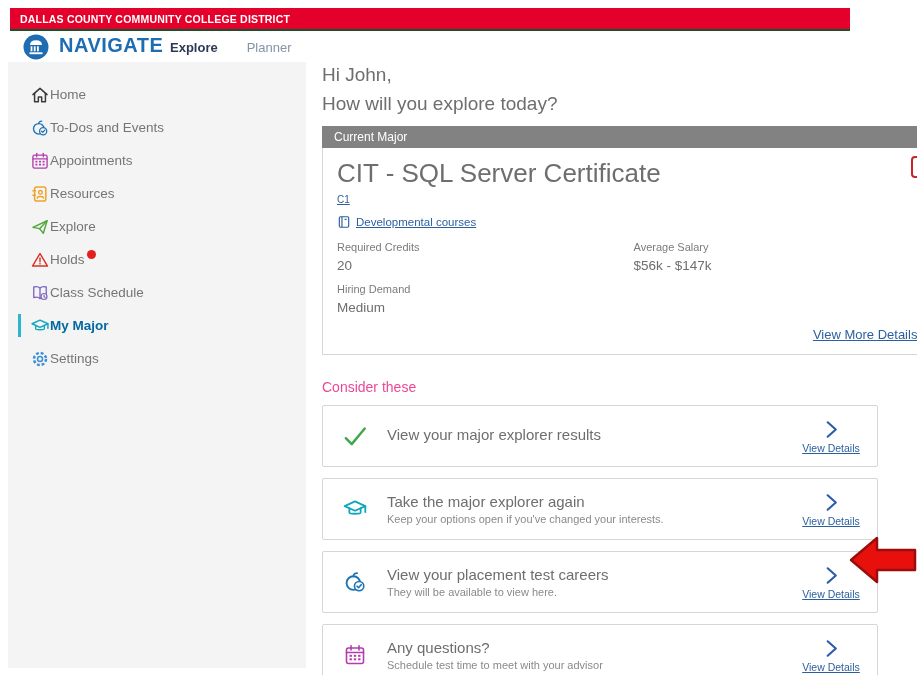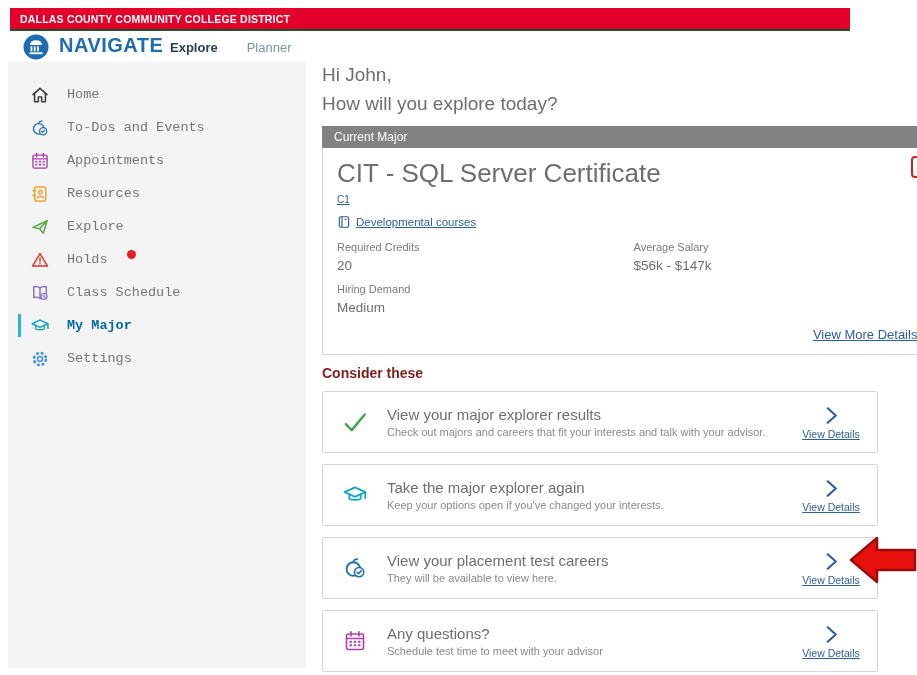--- a/index.html
+++ b/index.html
@@ -28,21 +28,21 @@
   .tab { font-size:13px; color:#8294aa; cursor:pointer; }
   .tab.active { color:#2b3a55; font-weight:bold; }
 
   
   .sidebar {
     position:absolute; left:8px; top:62px; width:298px; height:606px;
     background:#f4f4f4; padding-top:16px;
   }
   .side-item {
     position:relative; display:flex; align-items:center; height:33px;
-    padding-left:22px; gap:17px; cursor:pointer;font-family:Liberation Mono, monospace;
+    padding-left:22px; cursor:pointer;
   }
   .side-icon { width:20px; height:20px; display:flex; flex:none; }
   .side-icon svg { width:20px; height:20px; }
   .side-label { font-size:13.5px; color:#757575; }
   .side-item.active .side-label { color:#0369a1; font-weight:bold; }
   .side-item.active::before {
     content:""; position:absolute; left:10px; top:5px; bottom:5px; width:3px; background:#29b6ce;
   }
   .dot { width:9px; height:9px; border-radius:50%; background:#e02020; align-self:flex-start; margin:7px 0 0 2px; }
 
@@ -63,21 +63,21 @@
   .fvalue { font-size:13.5px; color:#6e6e6e; margin-bottom:10px; }
   .major-footer { text-align:right; padding:2px 2px 6px 0; font-size:13px; }
   .chev-sm { color:#2c5f9e; text-decoration:none; margin-left:3px; font-size:13px; }
   .heart-box {
     position:absolute; top:8px; right:10px; width:23px; height:22px;
     border:2px solid #c6252c; border-radius:4px;
     display:flex; align-items:center; justify-content:center; cursor:pointer; background:#fff;
   }
   .heart-box svg { width:13px; height:13px; }
 
-  .consider-heading { font-size:14px; font-weight:bold; color:#7f1d1d; margin:10px 0 10px 0; }
+  .consider-heading { font-size:14px; font-weight:normal; color:#ec4899; margin:24px 0 10px 0; }
 
   .ccard {
     display:flex; align-items:center; width:556px; height:62px;
     border:1px solid #d6d6d6; border-radius:2px; background:#fff; margin-bottom:11px; cursor:pointer;
   }
   .ccard-iconwrap { width:64px; display:flex; justify-content:center; flex:none; }
   .ccard-iconwrap svg { width:26px; height:26px; }
   .ccard-text { flex:1; padding-right:4px; }
   .ccard-title { font-size:15px; color:#6e6e6e; margin-bottom:3px; }
   .ccard-sub { font-size:11px; color:#8a8a8a; }
@@ -269,21 +269,20 @@
   <div class="consider-heading">Consider these</div>
 
   <div class="ccard">
     <div class="ccard-iconwrap">
       <svg viewBox="0 0 24 24" fill="none" stroke="#3da849" stroke-width="2.2" stroke-linecap="round" stroke-linejoin="round">
           <path d="M3.5 14 l5.5 5.5 L21 5"></path>
         </svg>
     </div>
     <div class="ccard-text">
       <div class="ccard-title">View your major explorer results</div>
-      <div class="ccard-sub">Check out majors and careers that fit your interests and talk with your advisor.</div>
     </div>
     <div class="ccard-right">
       <span class="chevron">
         <svg viewBox="0 0 24 24" fill="none" stroke="#2a5caa" stroke-width="2.2" stroke-linecap="round" stroke-linejoin="round">
             <path d="M8 4.5 L16.5 12 L8 19.5"></path>
           </svg>
       </span>
       <a class="vd-link">View Details</a>
     </div>
   </div>

